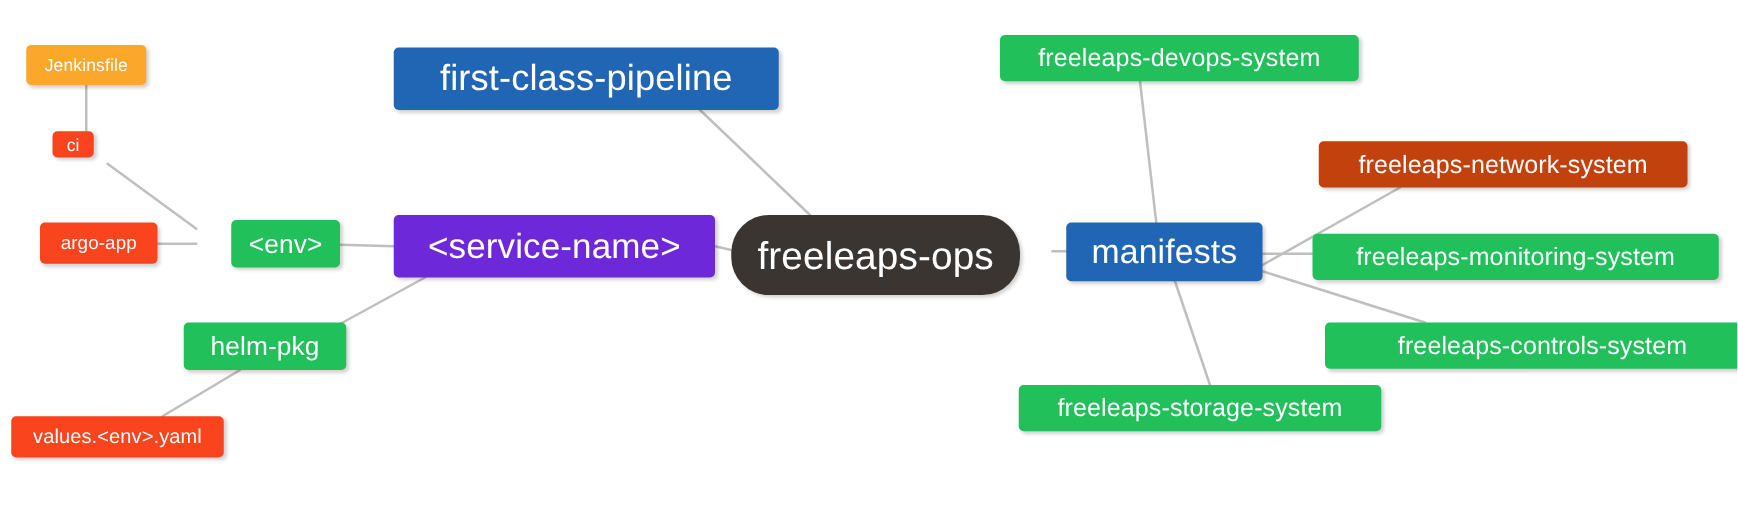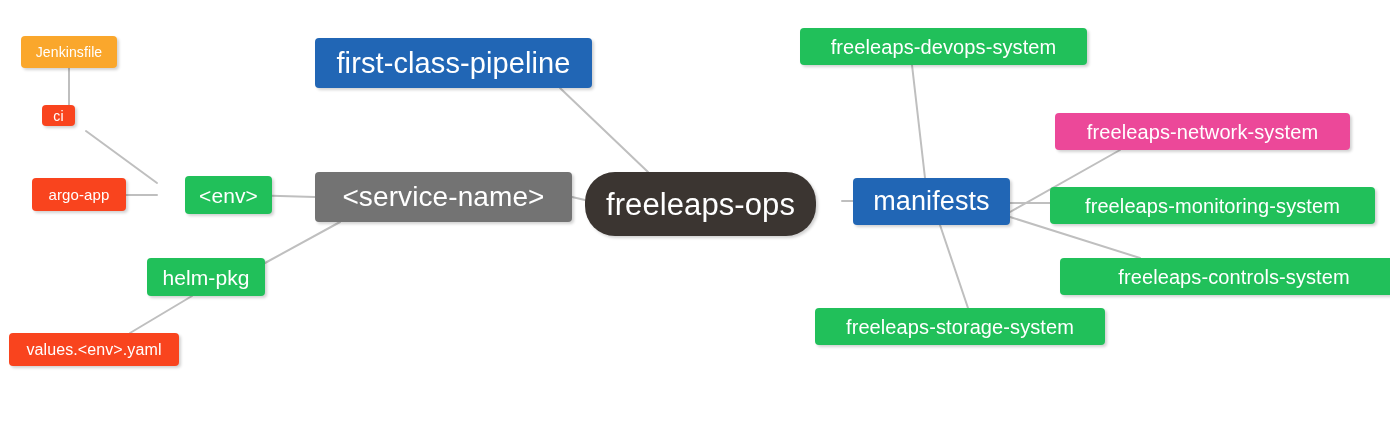--- a/index.html
+++ b/index.html
@@ -72,42 +72,42 @@
       </div>
       <div class="node" style="left: 42px; top: 105px; width: 33px; height: 21px; background: rgb(249, 68, 30); font-size: 14px;">
         <span class="node-label">ci</span>
       </div>
       <div class="node" style="left: 32px; top: 178px; width: 94px; height: 33px; background: rgb(249, 68, 30); font-size: 15px;">
         <span class="node-label">argo-app</span>
       </div>
       <div class="node" style="left: 157px; top: 176px; width: 87px; height: 38px; background: rgb(33, 192, 90); font-size: 21px; margin-left: 28px;">
         <span class="node-label">&lt;env&gt;</span>
       </div>
-      <div class="node" style="left: 147px; top: 258px; width: 118px; height: 38px; background: rgb(33, 192, 90); font-size: 21px;">
+      <div class="node" style="left: 147px; top: 258px; width: 130px; height: 38px; background: rgb(33, 192, 90); font-size: 21px;">
         <span class="node-label">helm-pkg</span>
       </div>
       <div class="node" style="left: 9px; top: 333px; width: 170px; height: 33px; background: rgb(249, 68, 30); font-size: 16px;">
         <span class="node-label">values.&lt;env&gt;.yaml</span>
       </div>
-      <div class="node" style="left: 315px; top: 38px; width: 277px; height: 50px; background: rgb(33, 102, 181); font-size: 29px;">
+      <div class="node" style="left: 315px; top: 38px; width: 308px; height: 50px; background: rgb(33, 102, 181); font-size: 29px;">
         <span class="node-label">first-class-pipeline</span>
       </div>
-      <div class="node" style="left: 315px; top: 172px; width: 257px; height: 50px; background: #737373; font-size: 28px;">
+      <div class="node" style="left: 315px; top: 172px; width: 257px; height: 50px; background: #6d28d9; font-size: 28px;">
         <span class="node-label">&lt;service-name&gt;</span>
       </div>
       <div class="node" style="left: 585px; top: 172px; width: 231px; height: 64px; background: rgb(59, 53, 49); font-size: 31px; border-radius: 30px;">
         <span class="node-label">freeleaps-ops</span>
       </div>
       <div class="node" style="left: 853px; top: 178px; width: 157px; height: 47px; background: rgb(33, 102, 181); font-size: 27px; text-align: center;">
         <span class="node-label">manifests</span>
       </div>
       <div class="node" style="left: 800px; top: 28px; width: 287px; height: 37px; background: rgb(33, 192, 90); font-size: 20px;">
         <span class="node-label">freeleaps-devops-system</span>
       </div>
-      <div class="node" style="left: 1055px; top: 113px; width: 295px; height: 37px; background: #ec4899; font-size: 20px;">
+      <div class="node" style="left: 1055px; top: 113px; width: 295px; height: 37px; background: #c2410c; font-size: 20px;">
         <span class="node-label">freeleaps-network-system</span>
       </div>
       <div class="node" style="left: 1050px; top: 187px; width: 325px; height: 37px; background: rgb(33, 192, 90); font-size: 20px;">
         <span class="node-label">freeleaps-monitoring-system</span>
       </div>
       <div class="node" style="left: 1060px; top: 258px; width: 348px; height: 37px; background: rgb(33, 192, 90); font-size: 20px;">
         <span class="node-label">freeleaps-controls-system</span>
       </div>
       <div class="node" style="left: 815px; top: 308px; width: 290px; height: 37px; background: rgb(33, 192, 90); font-size: 20px;">
         <span class="node-label">freeleaps-storage-system</span>

